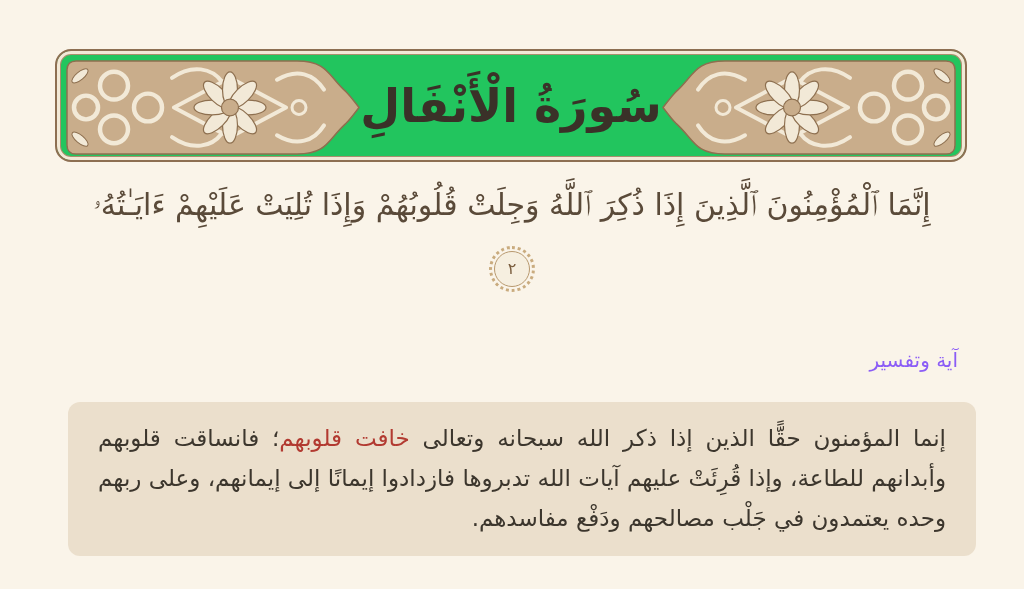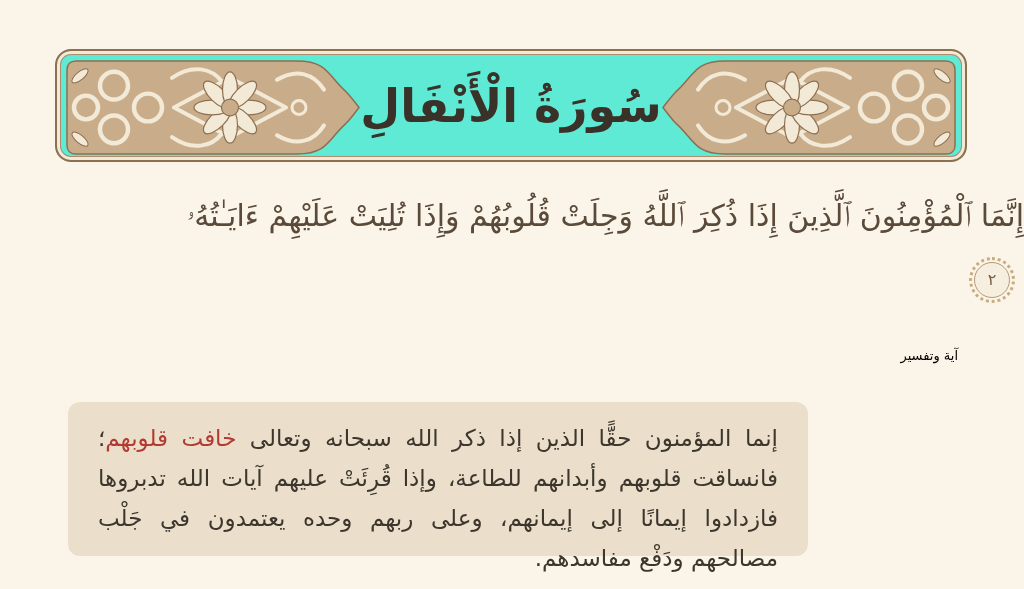--- a/index.html
+++ b/index.html
@@ -7,39 +7,39 @@
   body {
     position:relative;
     background:#faf4e9;
     font-family:"DejaVu Sans", sans-serif;
     direction:rtl;
   }
 
   
   .band {
     position:absolute; top:49px; left:55px; width:912px; height:113px;
-    background:#5eead4;
+    background:#22c55e;
     border:2px solid #8d6f52;
     border-radius:16px;
     box-shadow: inset 0 0 0 3px #f2e9d7, inset 0 0 0 4px #a98f6d;
   }
   .ornament { position:absolute; top:5px; height:103px; width:300px; }
   .ornament.left  { left:5px; }
   .ornament.right { right:5px; transform:scaleX(-1); }
   .band-title {
     position:absolute; left:300px; right:300px; top:0; bottom:0;
     display:flex; align-items:center; justify-content:center;
     font-size:46px; font-weight:bold; color:#3a3128;
     letter-spacing:0;
   }
 
   
   .verse {
-    position:absolute; top:185px; left:0; right:0;
-    text-align:right;
+    position:absolute; top:174px; left:0; right:0;
+    text-align:center;
     color:#5a4a39;
     font-size:30px;
     line-height:62px;
   }
   .verse .line { white-space:nowrap; }
 
   .ayah-marker {
     display:inline-flex; align-items:center; justify-content:center;
     width:36px; height:36px;
     margin:0 14px;
@@ -49,26 +49,26 @@
     border:1.5px solid #b8996f;
     outline:3px dotted #c9ab7e;
     outline-offset:2px;
     font-size:16px; line-height:1;
     color:#7a5d3e;
   }
 
   
   .section-label {
     position:absolute; top:348px; right:66px;
-    font-size:13px; color:#000000;
+    font-size:20px; color:#8b5cf6;
   }
 
   
   .tafsir-box {
-    position:absolute; top:402px; left:68px; width:740px; height:154px;
+    position:absolute; top:402px; left:68px; width:908px; height:154px;
     background:#ebdfcc;
     border-radius:12px;
     padding:16px 30px 18px;
     color:#3c362d;
     font-size:23px;
     line-height:40px;
     text-align:justify;
     text-align-last:right;
   }
   .tafsir-box .highlight { color:#b23a31; }

